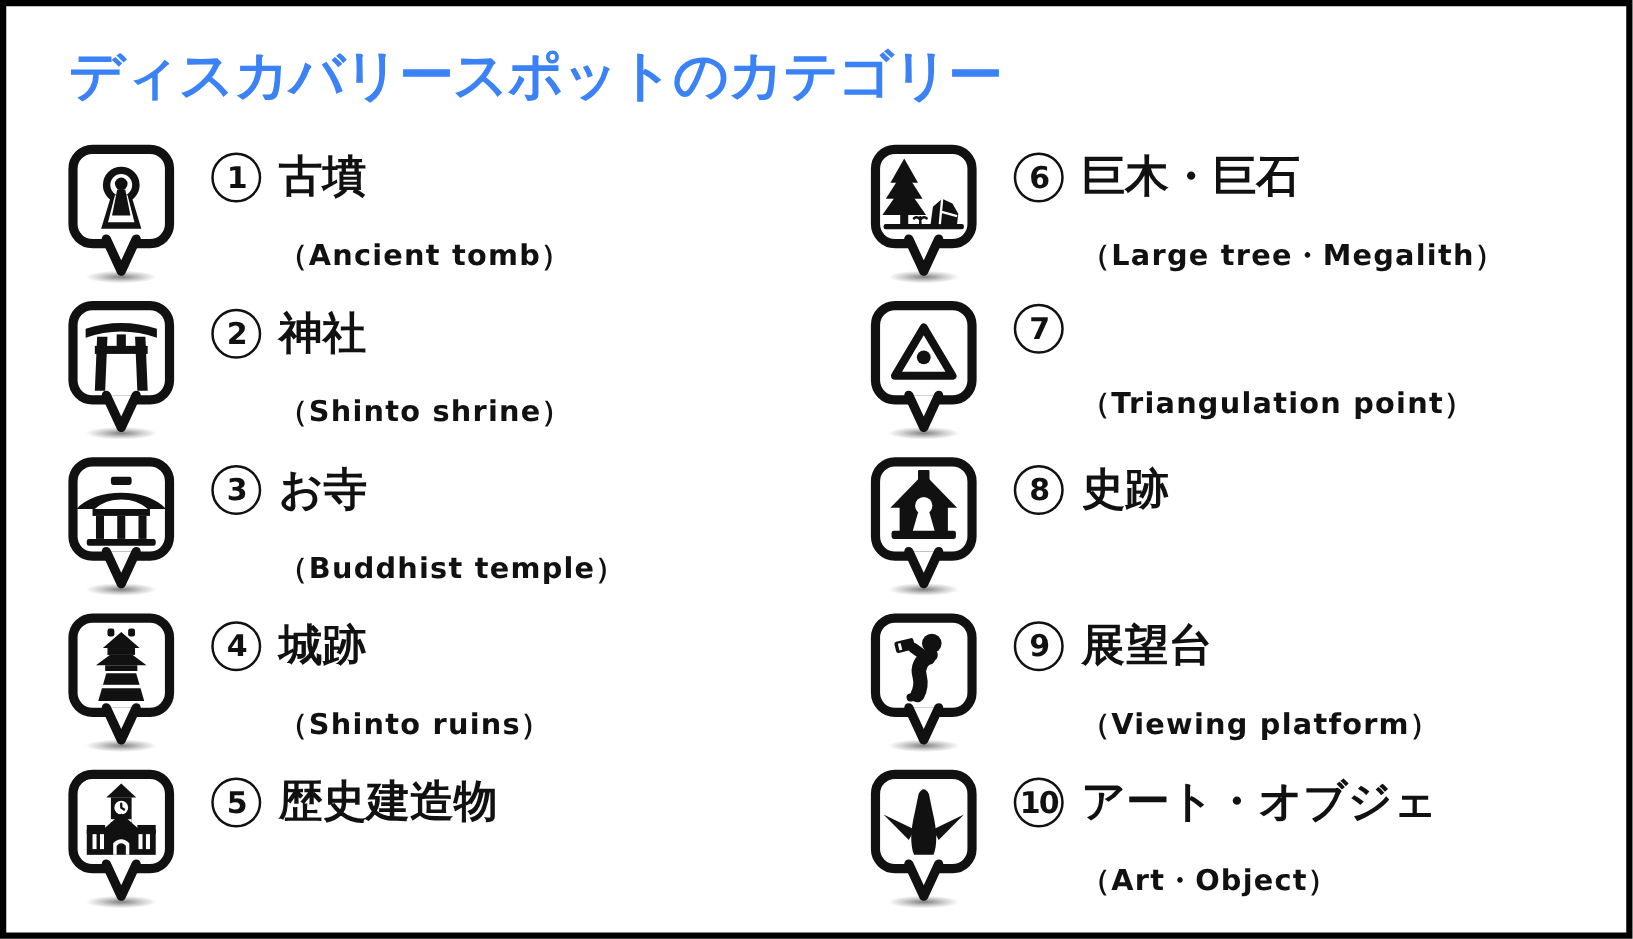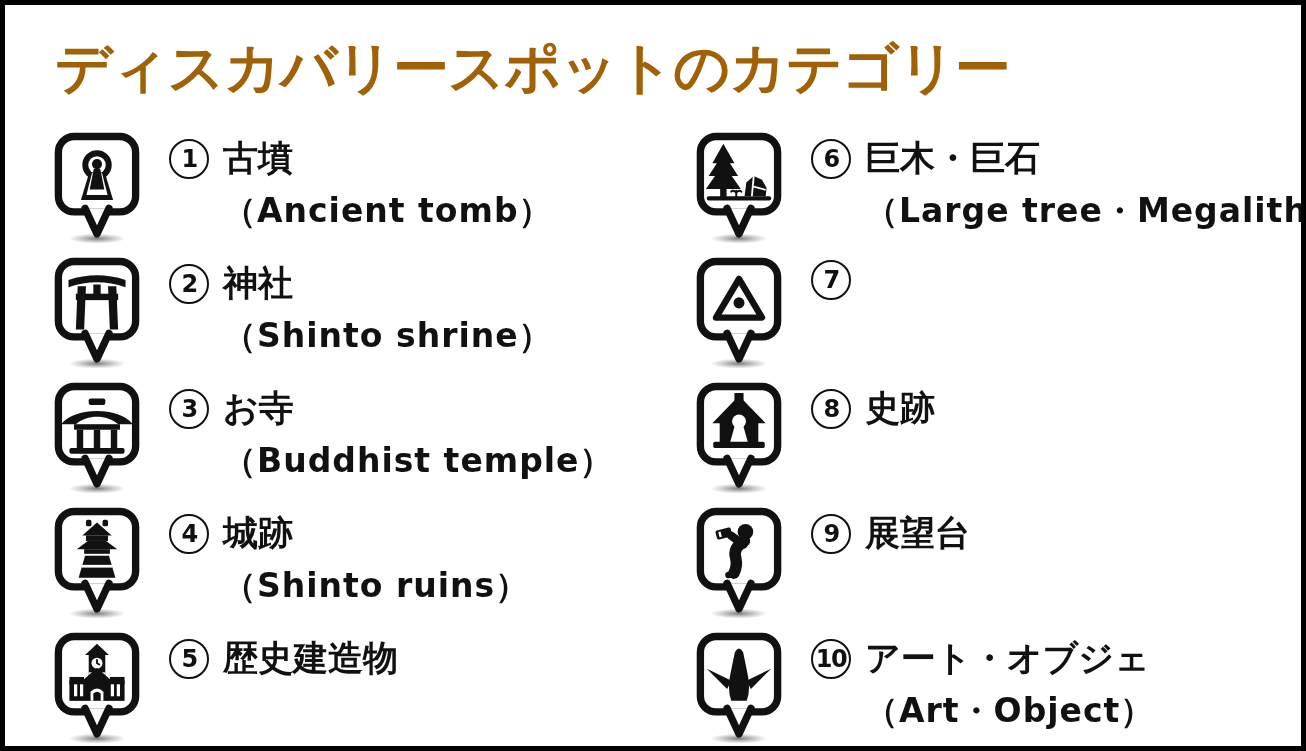--- a/index.html
+++ b/index.html
@@ -7,25 +7,25 @@
     width:1306px;height:751px;
     box-sizing:border-box;
     background:#ffffff;
     border:5px solid #000;
     overflow:hidden;
     font-family:"DejaVu Sans", sans-serif;
     color:#111;
   }
   .title{
     margin:26px 0 6px 50px;
-    font-size:56px;
+    font-size:44px;
     font-weight:800;
     letter-spacing:-1px;
     white-space:nowrap;
-    color:#a16207;
+    color:#3b82f6;
   }
   .legend{
     display:grid;
     grid-template-columns:642px 1fr;
     grid-template-rows:repeat(5,125px);
     grid-auto-flow:column;
     padding-left:46px;
     margin-top:24px;
   }
   .item{display:flex;gap:26px;align-items:flex-start;}
@@ -33,22 +33,22 @@
   .texts{padding-top:4px;}
   .line1{display:flex;align-items:center;gap:14px;font-size:35px;font-weight:700;white-space:nowrap;}
   .num{
     width:40px;height:40px;flex:none;
     border:2.5px solid #111;border-radius:50%;
     display:flex;align-items:center;justify-content:center;
     font-size:24px;font-weight:700;letter-spacing:-1.5px;
     box-sizing:border-box;
   }
   .line2{
-    font-size:33px;font-weight:600;letter-spacing:1px;
-    padding-left:54px;margin-top:7px;white-space:nowrap;
+    font-size:23px;font-weight:600;letter-spacing:1px;
+    padding-left:54px;margin-top:24px;white-space:nowrap;
   }
   svg .ink{fill:#111;}
 </style>
 </head>
 <body>
 
 <svg width="0" height="0" style="position:absolute" aria-hidden="true">
   <defs>
     <radialGradient id="pinshadow" cx="50%" cy="50%" r="50%">
       <stop offset="0%" stop-color="rgba(0,0,0,0.5)"></stop>
@@ -205,20 +205,21 @@
       <ellipse cx="50" cy="117" rx="31" ry="5.5" fill="url(#pinshadow)"></ellipse>
       <rect x="8" y="6" width="84" height="82" rx="17" fill="#fff" stroke="#111" stroke-width="8"></rect>
       <path d="M37 84 L50 112 L63 84" fill="#fff" stroke="#111" stroke-width="8" stroke-linejoin="round" stroke-linecap="round"></path>
       <polygon points="50,25 75,67 25,67" fill="none" stroke="#111" stroke-width="7" stroke-linejoin="round"></polygon>
       <circle class="ink" cx="50" cy="51" r="6"></circle>
     </svg>
     <div class="texts">
       <div class="line1">
         <span class="num">7</span>
       </div>
+      <div class="line2">（Triangulation point）</div>
     </div>
   </div>
 
   <div class="item">
     <svg class="pin" viewBox="0 0 100 124">
       <ellipse cx="50" cy="117" rx="31" ry="5.5" fill="url(#pinshadow)"></ellipse>
       <rect x="8" y="6" width="84" height="82" rx="17" fill="#fff" stroke="#111" stroke-width="8"></rect>
       <path d="M37 84 L50 112 L63 84" fill="#fff" stroke="#111" stroke-width="8" stroke-linejoin="round" stroke-linecap="round"></path>
       <rect class="ink" x="45" y="13" width="10" height="9" rx="1"></rect>
       <polygon class="ink" points="50,16 79,46 21,46"></polygon>
@@ -245,20 +246,21 @@
       <circle class="ink" cx="57" cy="28" r="8.5"></circle>
       <path d="M41 32 L55 42" stroke="#111" stroke-width="9" stroke-linecap="round" fill="none"></path>
       <path d="M56 38 Q43 45 46.5 57 Q48.5 65 44.5 73" stroke="#111" stroke-width="12.5" fill="none" stroke-linecap="round"></path>
       <path d="M45 74 L38.5 75" stroke="#111" stroke-width="7" stroke-linecap="round" fill="none"></path>
     </svg>
     <div class="texts">
       <div class="line1">
         <span class="num">9</span>
         <span>展望台</span>
       </div>
+      <div class="line2">（Viewing platform）</div>
     </div>
   </div>
 
   <div class="item">
     <svg class="pin" viewBox="0 0 100 124">
       <ellipse cx="50" cy="117" rx="31" ry="5.5" fill="url(#pinshadow)"></ellipse>
       <rect x="8" y="6" width="84" height="82" rx="17" fill="#fff" stroke="#111" stroke-width="8"></rect>
       <path d="M37 84 L50 112 L63 84" fill="#fff" stroke="#111" stroke-width="8" stroke-linejoin="round" stroke-linecap="round"></path>
       <path class="ink" d="M45.5 23 Q50 15 54.5 23 L58 40 Q63.5 63 58.5 76 L41.5 76 Q36.5 63 42 40 Z"></path>
       <polygon class="ink" points="15,41 42,54 37,63"></polygon>

